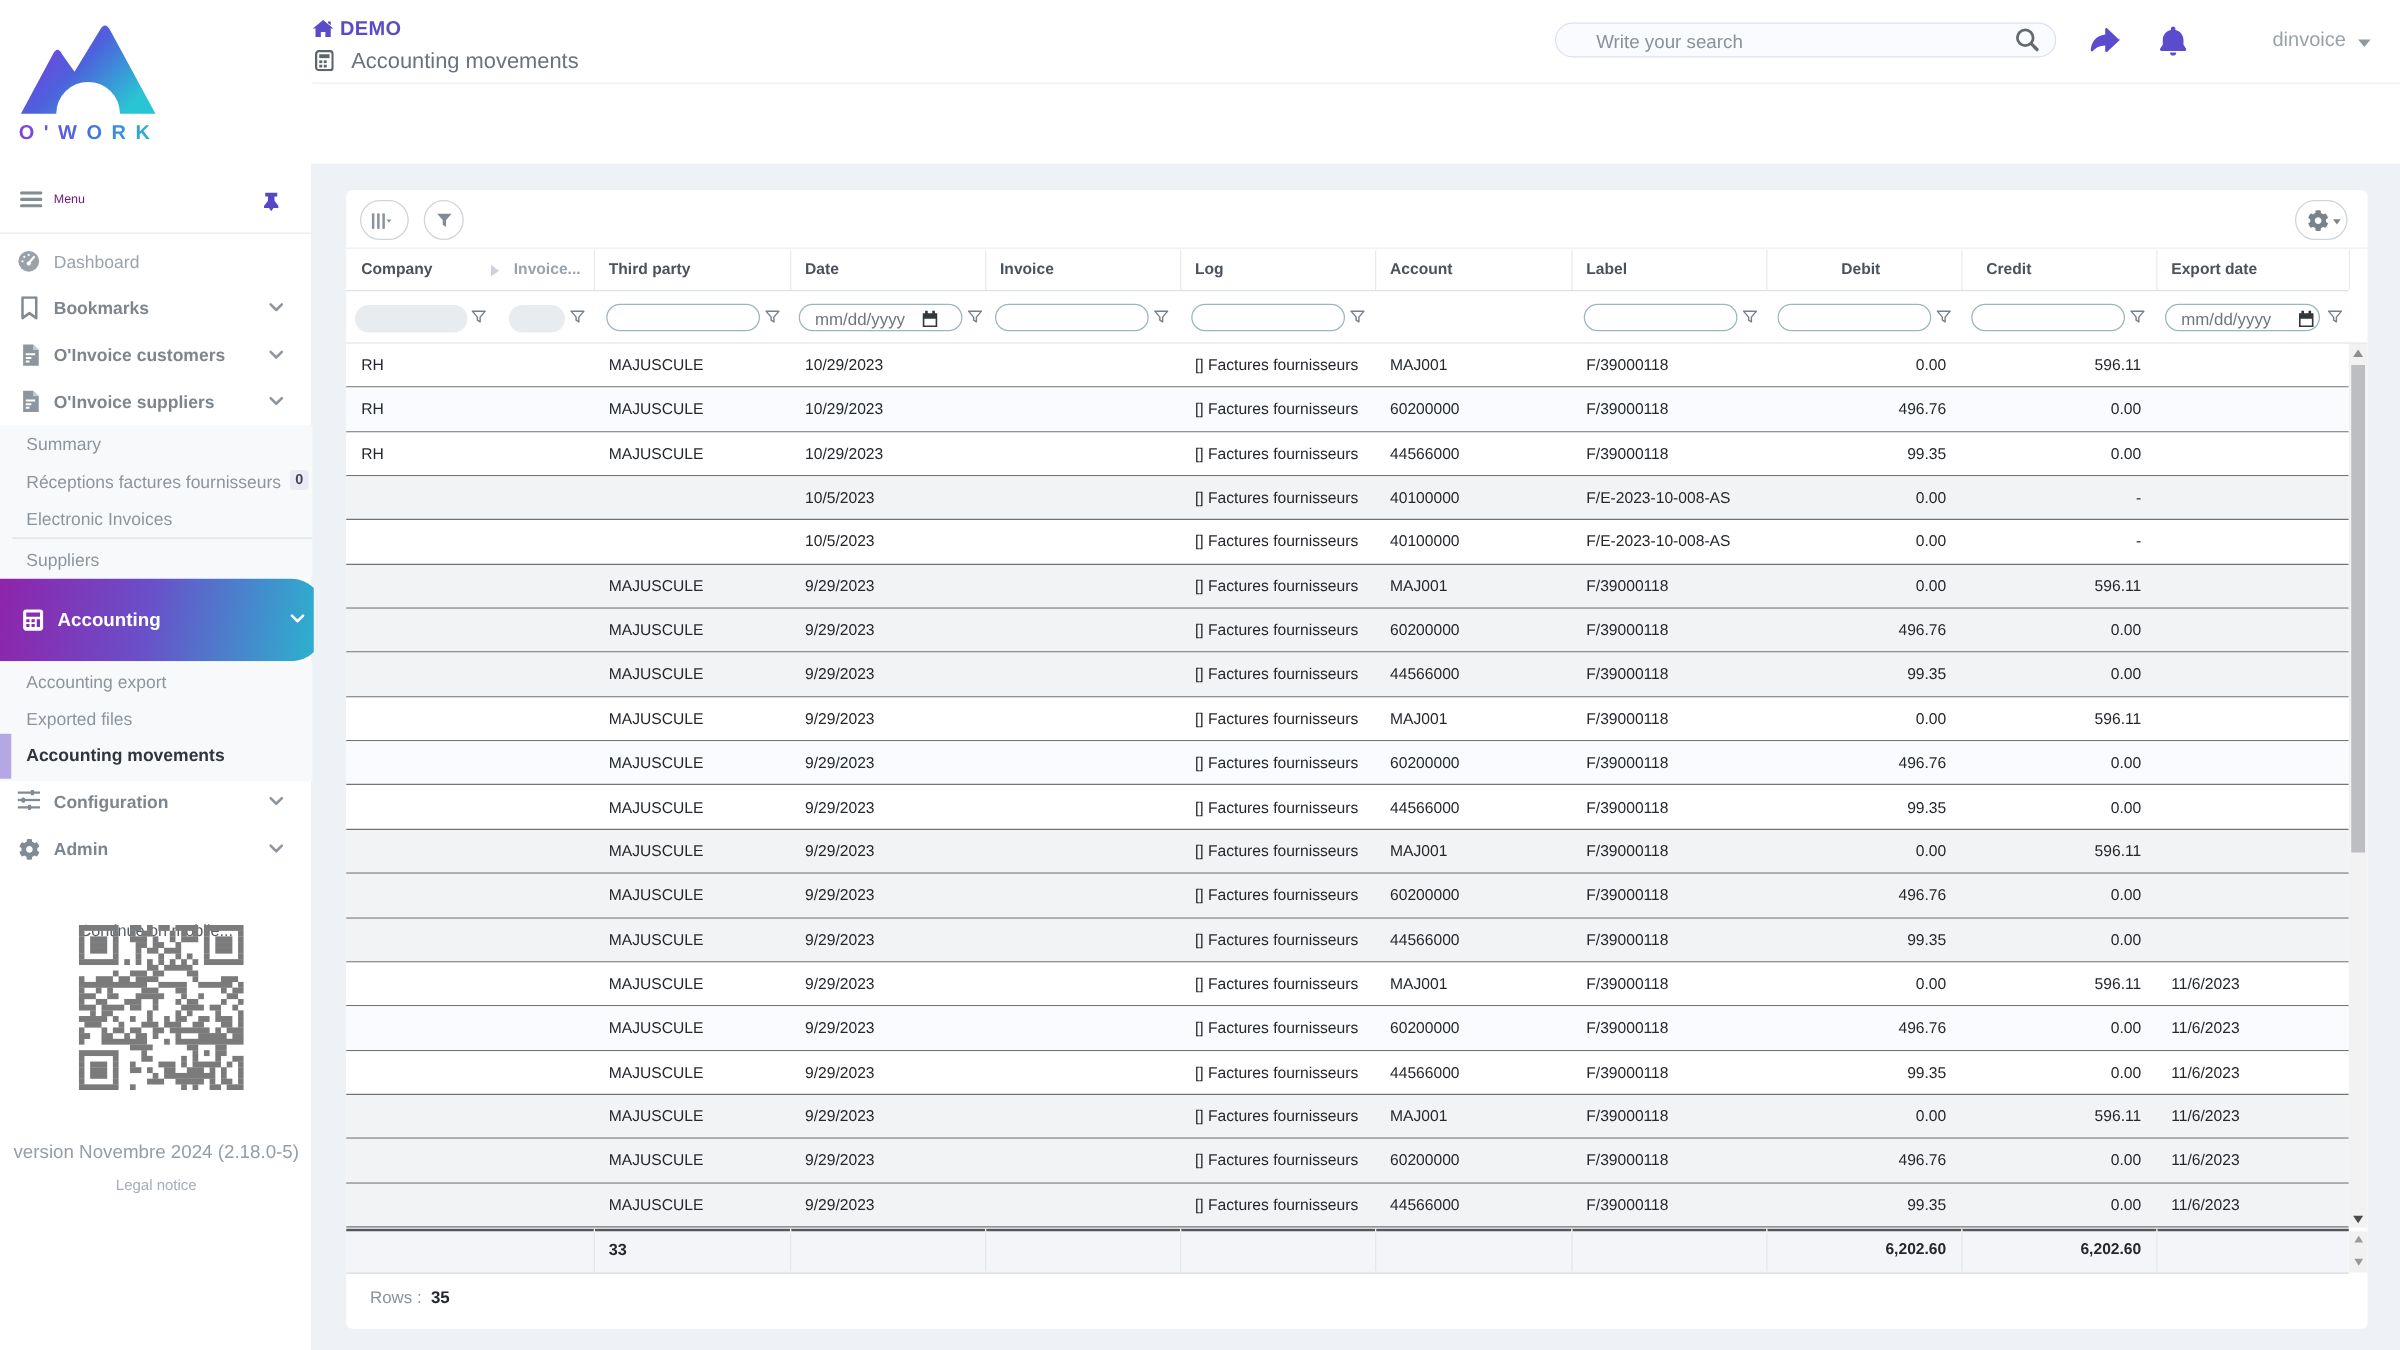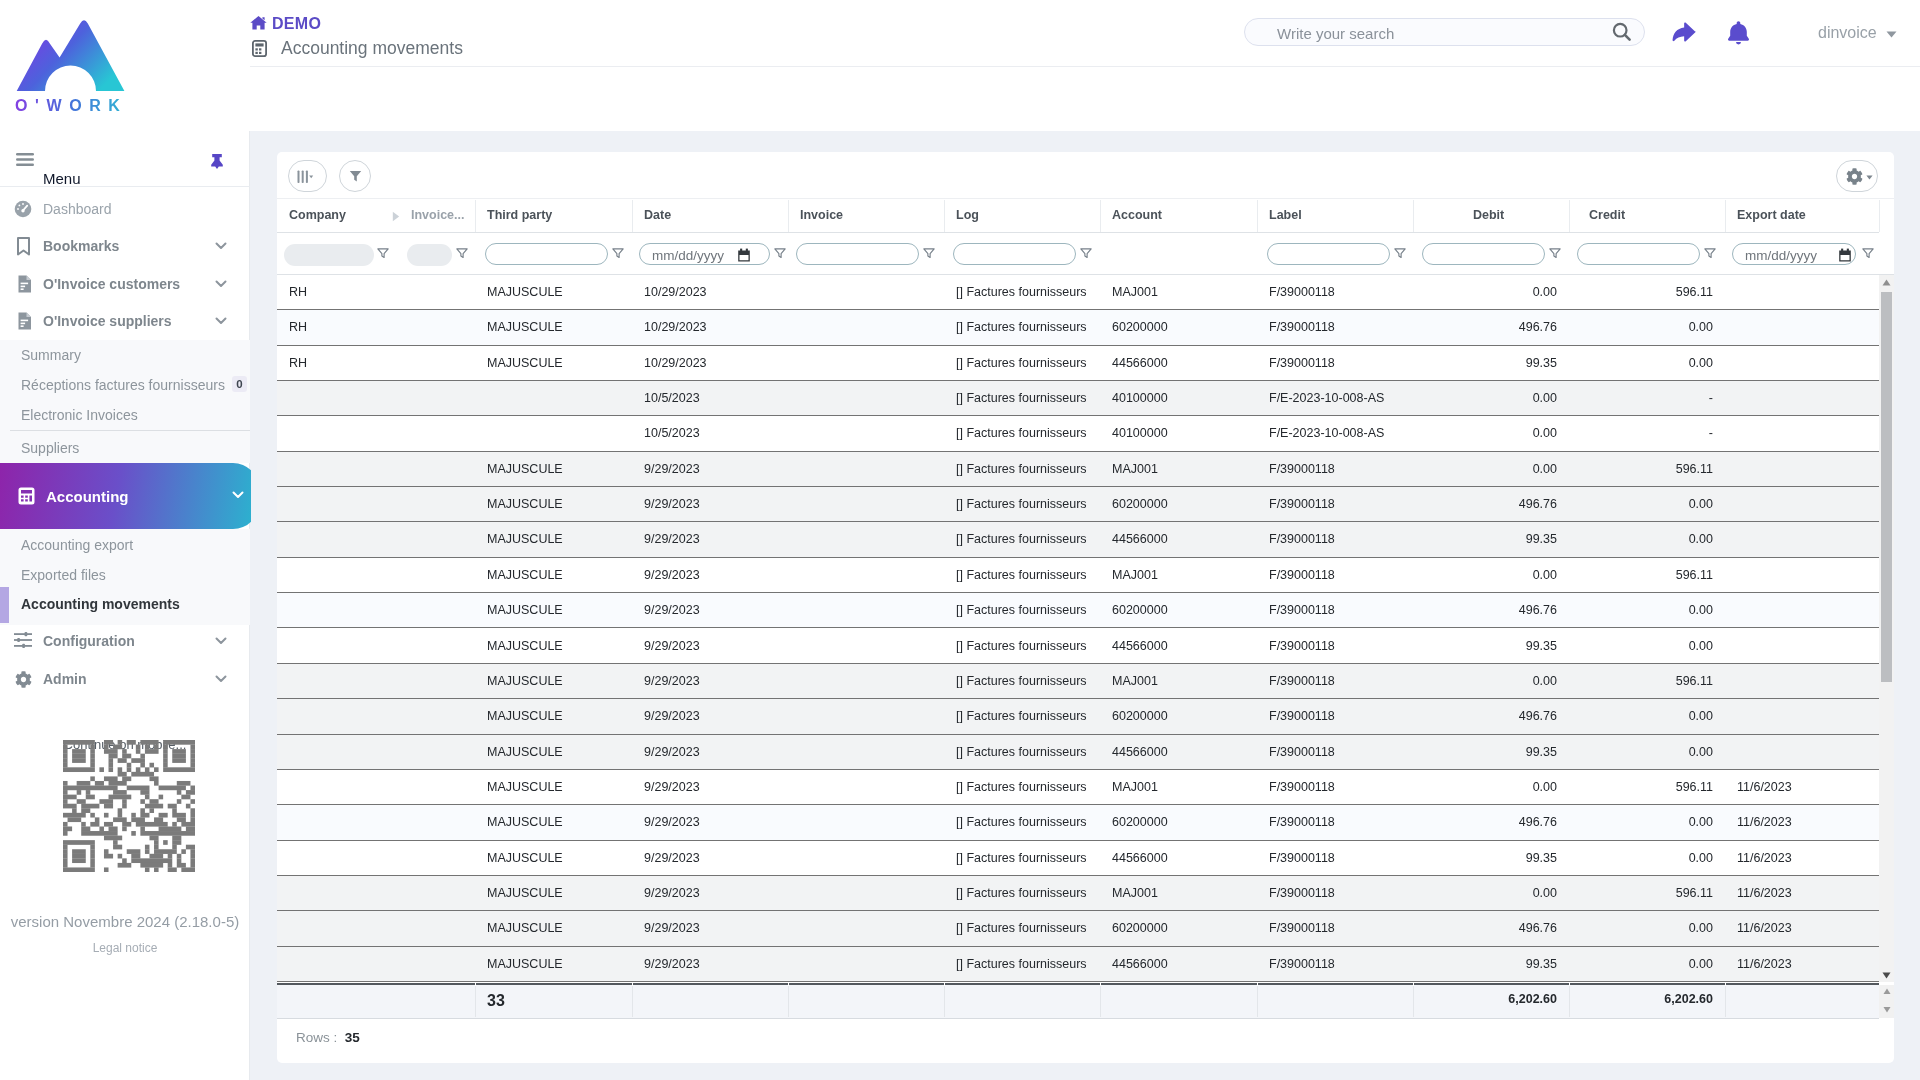--- a/index.html
+++ b/index.html
@@ -71,21 +71,21 @@
 
 <div class="abs" style="left:0;top:131px;width:250px;height:949px;background:#fff;border-right:1px solid #e7eaee"></div>
 <div class="abs" style="left:0;top:131px;width:250px;height:56px;border-bottom:1px solid #e9ecf0"></div>
 <svg class="abs" style="left:16px;top:153px" width="18" height="13" viewBox="0 0 18 13">
       <g fill="#848d94">
         <rect y="0" width="18" height="2.6" rx="1.3"></rect>
         <rect y="5.2" width="18" height="2.6" rx="1.3"></rect>
         <rect y="10.4" width="18" height="2.6" rx="1.3"></rect>
       </g>
     </svg>
-<div class="abs" style="left:43px;top:170px;font-size:15px;color:#0f172a">Menu</div>
+<div class="abs" style="left:43px;top:154px;font-size:10px;color:#701a75">Menu</div>
 <svg class="abs" style="left:211px;top:154px" width="12" height="15" viewBox="0 0 12 15">
 <path d="M1.2,0 h9.6 v3.2 h-2.2 v3.4 l3.2,4.2 v1.6 h-4 l-1.8,2.6 -1.8,-2.6 h-4 v-1.6 l3.2,-4.2 V3.2 H1.2 Z" fill="#5746c6"></path>
     </svg>
 
 <svg class="abs" style="left:14px;top:200px" width="18" height="18" viewBox="0 0 18 18">
 <circle cx="9" cy="9" r="8.3" fill="#99a2aa"></circle>
 <g stroke="#fff">
         <line x1="9" y1="10.5" x2="13.2" y2="5.6" stroke-width="1.8" stroke-linecap="round"></line>
       </g>
 <circle cx="9" cy="10.8" r="1.7" fill="#fff"></circle>
@@ -694,21 +694,21 @@
     <div style="position:absolute;left:1725px;top:983px;width:1px;height:3px;background:#fff"></div>
     <div style="position:absolute;left:475px;top:986px;width:1px;height:31px;background:#e3e6ea"></div>
     <div style="position:absolute;left:632px;top:986px;width:1px;height:31px;background:#e3e6ea"></div>
     <div style="position:absolute;left:788px;top:986px;width:1px;height:31px;background:#e3e6ea"></div>
     <div style="position:absolute;left:944px;top:986px;width:1px;height:31px;background:#e3e6ea"></div>
     <div style="position:absolute;left:1100px;top:986px;width:1px;height:31px;background:#e3e6ea"></div>
     <div style="position:absolute;left:1257px;top:986px;width:1px;height:31px;background:#e3e6ea"></div>
     <div style="position:absolute;left:1413px;top:986px;width:1px;height:31px;background:#e3e6ea"></div>
     <div style="position:absolute;left:1569px;top:986px;width:1px;height:31px;background:#e3e6ea"></div>
     <div style="position:absolute;left:1725px;top:986px;width:1px;height:31px;background:#e3e6ea"></div>
-<div class="abs" style="left:487px;top:992px;font-size:16px;font-weight:bold;color:#24282d">33</div>
+<div class="abs" style="left:487px;top:992px;font-size:13px;font-weight:bold;color:#24282d">33</div>
 <div class="abs" style="left:1413px;top:992px;width:144px;text-align:right;font-size:12.5px;font-weight:bold;color:#24282d">6,202.60</div>
 <div class="abs" style="left:1569px;top:992px;width:144px;text-align:right;font-size:12.5px;font-weight:bold;color:#24282d">6,202.60</div>
 <div class="abs" style="left:277px;top:1018px;width:1602px;height:1px;background:#d7dbe0"></div>
 
 <div class="abs" style="left:296px;top:1030px;font-size:13.5px;color:#8a9298">Rows :&nbsp; <b style="color:#24282d">35</b></div>
 
 <div class="abs" style="left:1879px;top:275px;width:15px;height:707px;background:#f2f2f2"></div>
 <svg class="abs" style="left:1882px;top:279px" width="9" height="8" viewBox="0 0 9 8">
       <path d="M4.5,0.5 L8.5,6.5 H0.5 Z" fill="#8f8f8f"></path>
     </svg>

